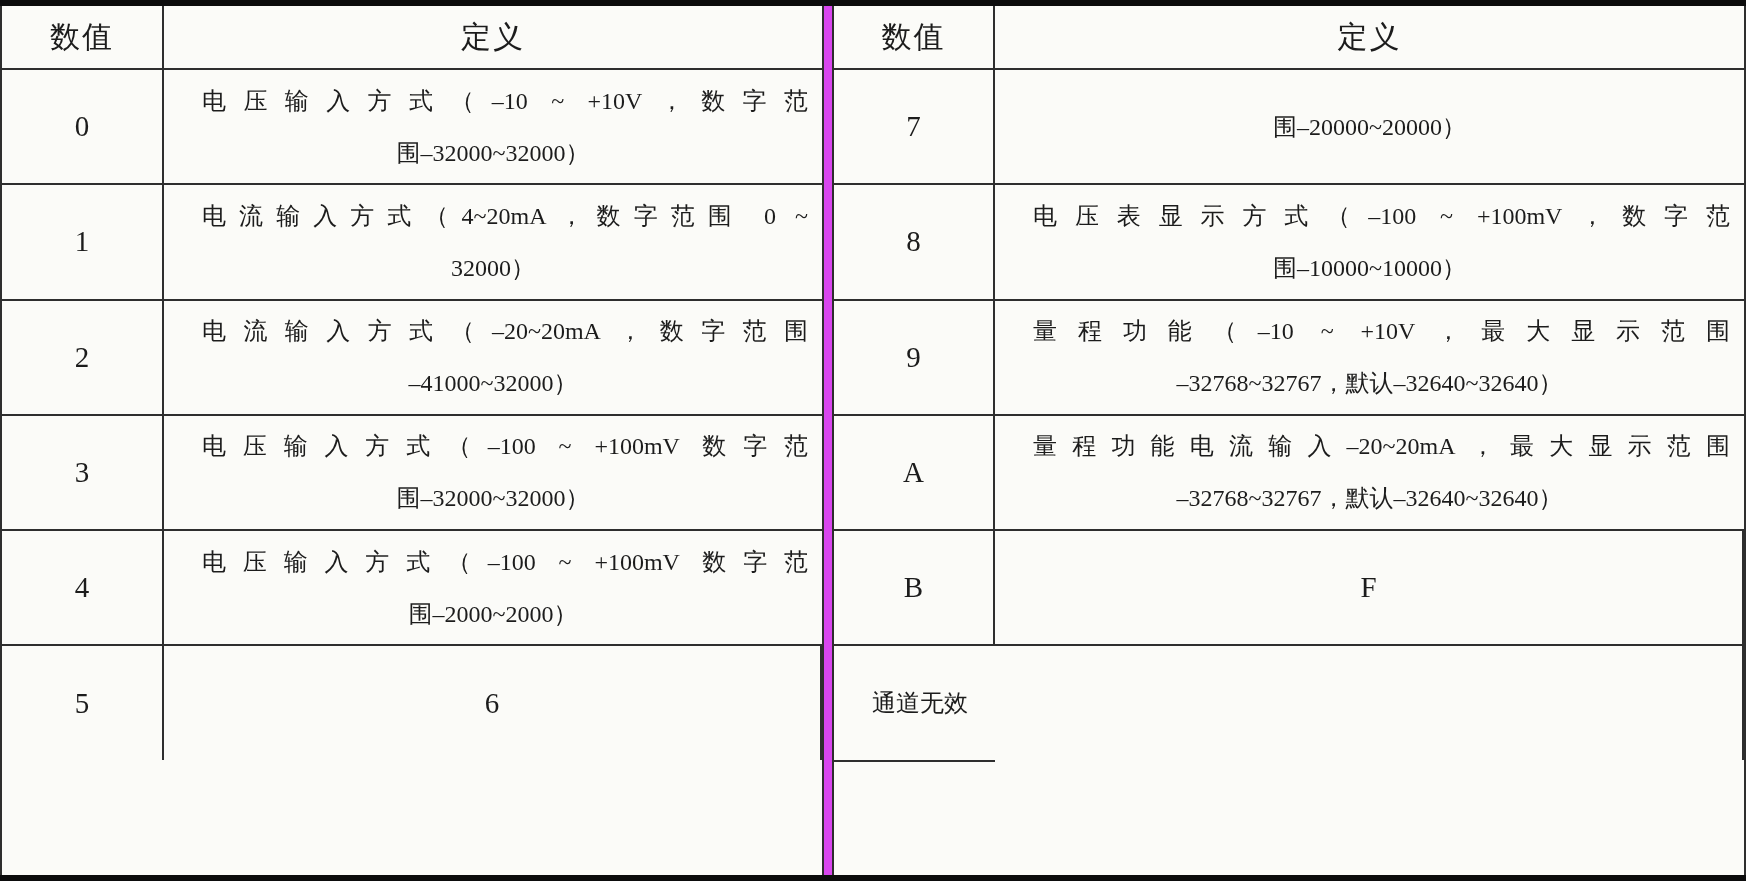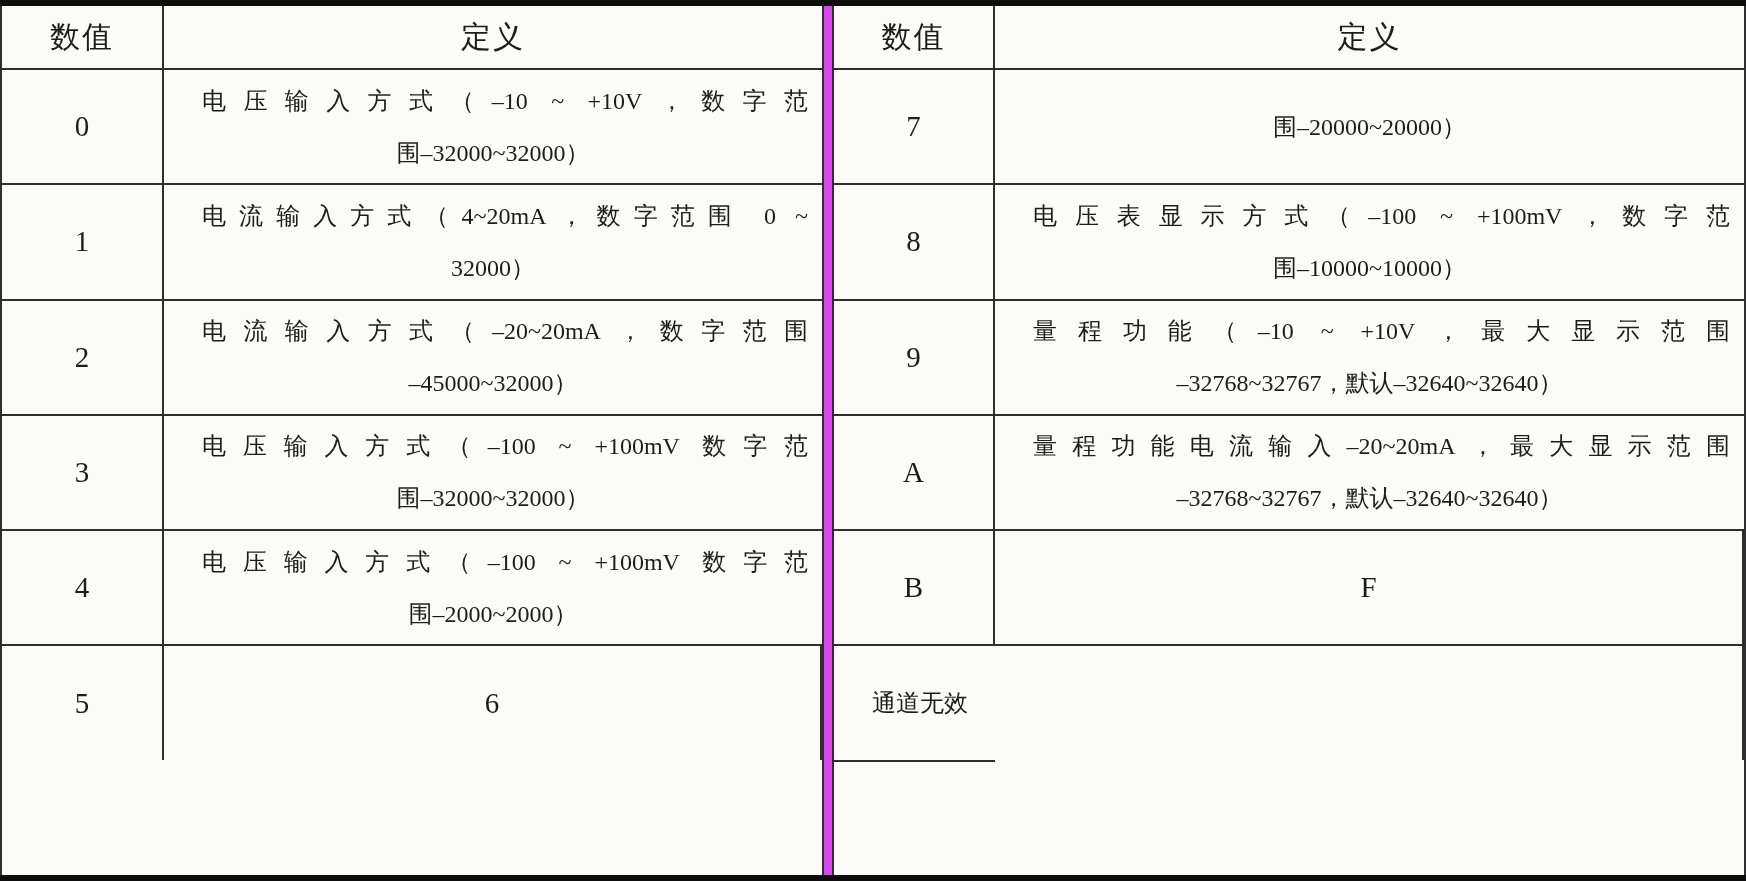--- a/index.html
+++ b/index.html
@@ -69,21 +69,21 @@
 
     <div class="cell vcell col-div">1</div>
     <div class="cell dcell">
       <div class="line1">电流输入方式（4~20mA，数字范围 0 ~</div>
       <div class="line2">32000）</div>
     </div>
 
     <div class="cell vcell col-div">2</div>
     <div class="cell dcell">
       <div class="line1">电流输入方式（–20~20mA，数字范围</div>
-      <div class="line2">–45000~32000）</div>
+      <div class="line2">–41000~32000）</div>
     </div>
 
     <div class="cell vcell col-div">3</div>
     <div class="cell dcell">
       <div class="line1">电压输入方式（–100 ~ +100mV 数字范</div>
       <div class="line2">围–32000~32000）</div>
     </div>
 
     <div class="cell vcell col-div">4</div>
     <div class="cell dcell">

